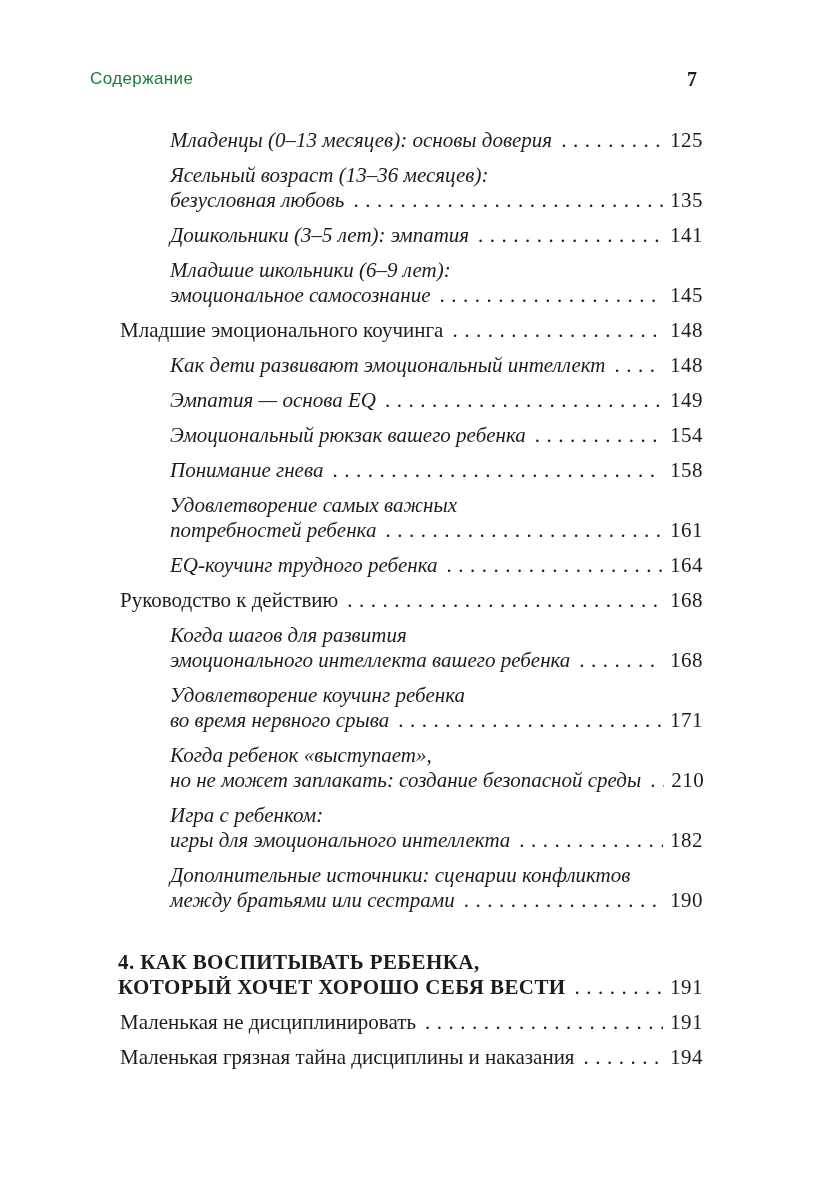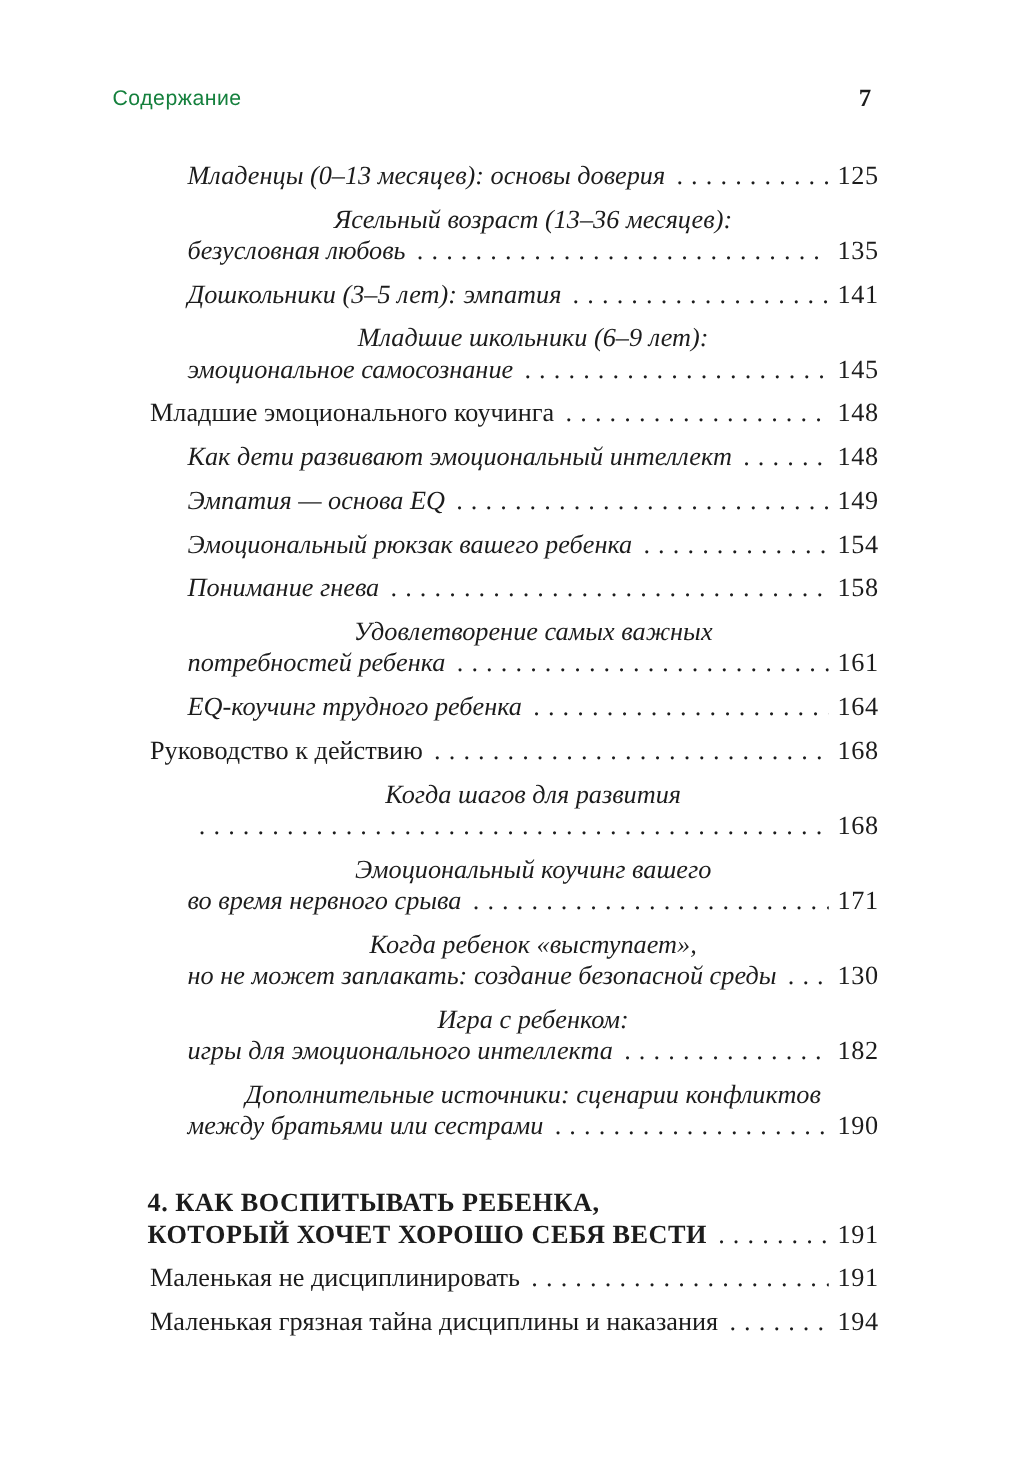--- a/index.html
+++ b/index.html
@@ -55,21 +55,21 @@
     line-height: 25px;
     margin-left: 28px;
   }
   .entry:first-child { margin-top: 0; }
   .entry.lvl-chapter {
     margin-top: 37px;
     font-weight: 700;
     letter-spacing: 0.4px;
   }
   .entry.lvl-section { margin-left: 30px; }
-  .entry.lvl-sub     { margin-left: 60px; text-align: center; }
+  .entry.lvl-sub     { margin-left: 80px; }
   .entry.lvl-sub .cont,
   .entry.lvl-sub .lbl { font-style: italic; }
   .cont { display: block; }
   .lastline {
     display: flex;
     align-items: baseline;
   }
   .lbl {
     white-space: nowrap;
     flex: 0 0 auto;
@@ -188,38 +188,39 @@
       <div class="entry lvl-section">
         <div class="lastline">
           <span class="lbl">Руководство к действию</span>
           <span class="leader" aria-hidden="true"></span>
           <span class="pagenum">168</span>
         </div>
       </div>
       <div class="entry lvl-sub">
         <div class="cont">Когда шагов для развития</div>
         <div class="lastline">
+          <span class="lbl">эмоционального интеллекта вашего ребенка</span>
           <span class="leader" aria-hidden="true"></span>
           <span class="pagenum">168</span>
         </div>
       </div>
       <div class="entry lvl-sub">
-        <div class="cont">Эмоциональный коучинг вашего</div>
+        <div class="cont">Удовлетворение коучинг ребенка</div>
         <div class="lastline">
           <span class="lbl">во время нервного срыва</span>
           <span class="leader" aria-hidden="true"></span>
           <span class="pagenum">171</span>
         </div>
       </div>
       <div class="entry lvl-sub">
         <div class="cont">Когда ребенок «выступает»,</div>
         <div class="lastline">
           <span class="lbl">но не может заплакать: создание безопасной среды</span>
           <span class="leader" aria-hidden="true"></span>
-          <span class="pagenum">130</span>
+          <span class="pagenum">210</span>
         </div>
       </div>
       <div class="entry lvl-sub">
         <div class="cont">Игра с ребенком:</div>
         <div class="lastline">
           <span class="lbl">игры для эмоционального интеллекта</span>
           <span class="leader" aria-hidden="true"></span>
           <span class="pagenum">182</span>
         </div>
       </div>

